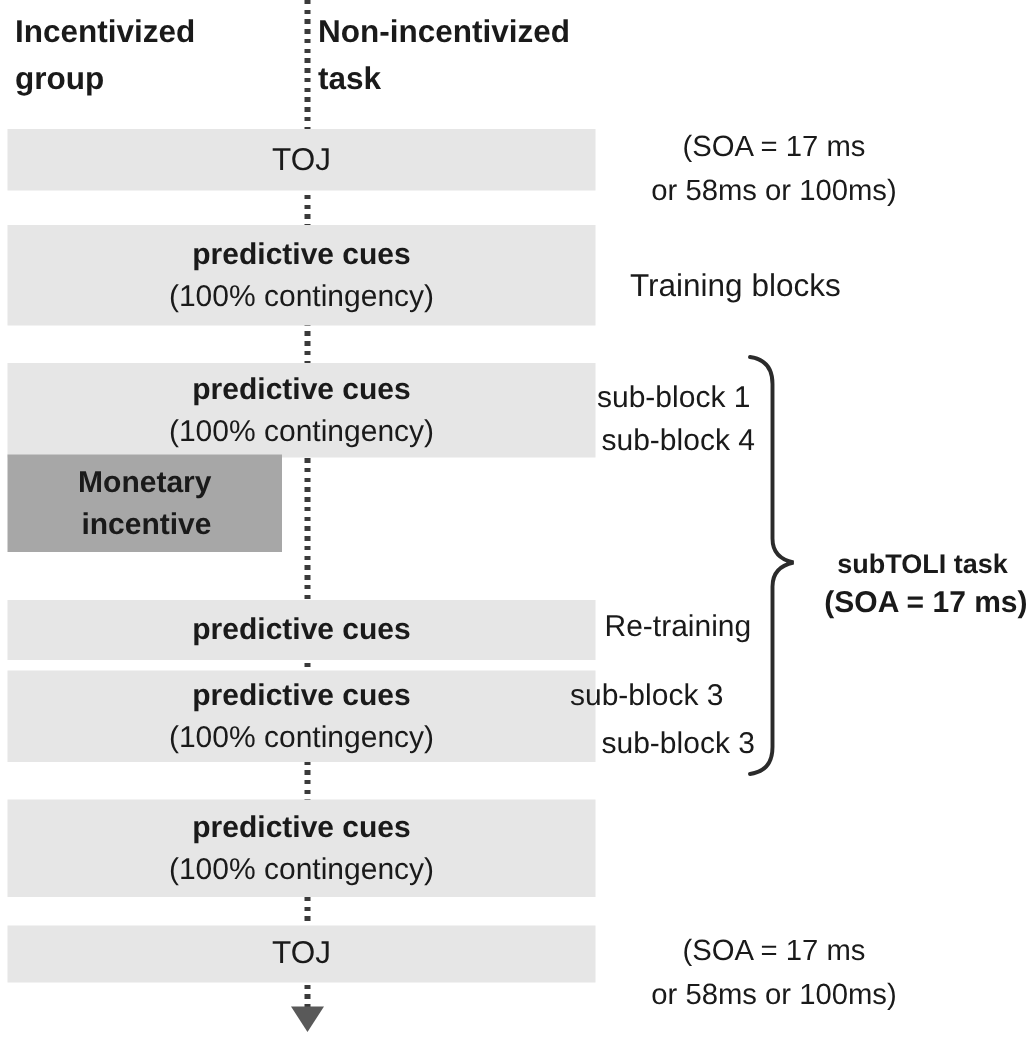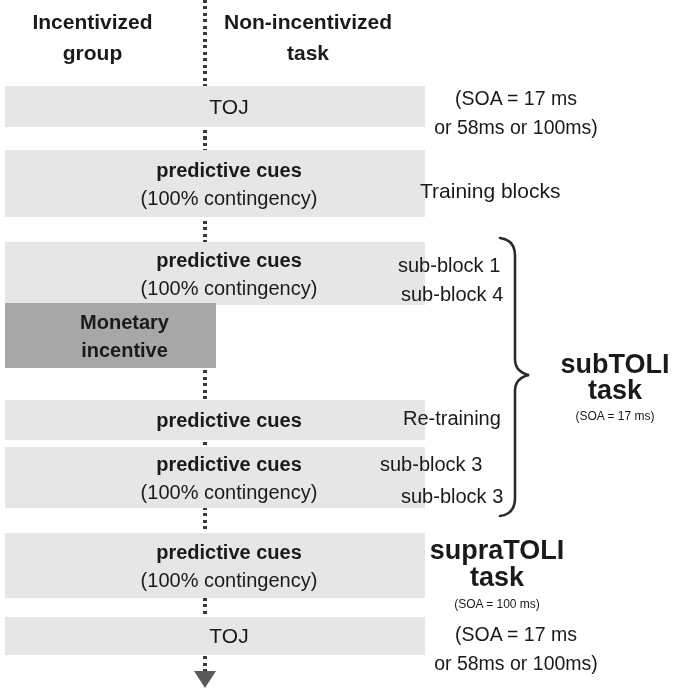--- a/index.html
+++ b/index.html
@@ -48,41 +48,40 @@
     z-index: 0;
   }
 
   
   .group-header {
     position: absolute;
     top: 6px;
     font-size: 21px;
     font-weight: bold;
     line-height: 31px;
-    text-align: center;
+    text-align: left;
     z-index: 1;
   }
   #header-left  { left: 10px;  width: 165px; }
   #header-right { left: 212px; width: 192px; }
 
   
   .flow-box {
     position: absolute;
     left: 5px;
     width: 392px;
     background: var(--box-light, #e6e6e6);
     display: flex;
     flex-direction: column;
     align-items: center;
     justify-content: center;
-    text-align: center;
+    text-align: right;
     line-height: 28px;
     font-size: 20px;
     z-index: 1;
-    padding-left: 28px;
   }
   .flow-box .box-title    { font-weight: bold; }
   .flow-box .box-subtitle { font-weight: normal; }
   .flow-box.plain .box-title { font-weight: normal; font-size: 21px; }
   .flow-box.dark {
     width: 183px;
     background: var(--box-dark, #a7a7a7);
   }
 
   #box-0 { top: 86px;  height: 41px; }
@@ -104,22 +103,22 @@
   #ann-soa-top    { left: 401px; top: 84px;  width: 230px; text-align: center; line-height: 29px; font-size: 19.5px; }
   #ann-training   { left: 420px; top: 180px; font-size: 21px; }
   #ann-sub1       { left: 398px; top: 254px; }
   #ann-sub2       { left: 401px; top: 283px; }
   #ann-retraining { left: 403px; top: 407px; }
   #ann-sub3       { left: 380px; top: 453px; }
   #ann-sub4       { left: 401px; top: 485px; }
   #ann-subtoli    { left: 545px; top: 351px; width: 140px; text-align: center; line-height: 26px; }
   #ann-supratoli  { left: 408px; top: 537px; width: 178px; text-align: center; line-height: 27px; }
   #ann-soa-bottom { left: 401px; top: 620px; width: 230px; text-align: center; line-height: 29px; font-size: 19.5px; }
-  .task-title { font-weight: bold; font-size: 27px; }
-  .task-soa   { font-weight: normal; font-size: 12px; }
+  .task-title { font-weight: bold; font-size: 18px; margin-top: 12px; }
+  .task-soa   { font-weight: bold; font-size: 20px; text-align: right; }
 
   
   #brace {
     position: absolute;
     left: 496px;
     top: 236px;
     z-index: 1;
   }
 </style>
 </head>
@@ -184,24 +183,20 @@
   <div class="annotation" id="ann-subtoli">
     <div class="task-title">subTOLI task</div>
     <div class="task-soa">(SOA = 17 ms)</div>
   </div>
 
   <div class="annotation" id="ann-retraining">Re-training</div>
 
   <div class="annotation" id="ann-sub3">sub-block 3</div>
   <div class="annotation" id="ann-sub4">sub-block 3</div>
 
-  <div class="annotation" id="ann-supratoli">
-    <div class="task-title">supraTOLI task</div>
-    <div class="task-soa">(SOA = 100 ms)</div>
-  </div>
 
   <div class="annotation preline" id="ann-soa-bottom">(SOA = 17 ms
 or 58ms or 100ms)</div>
 
   <svg id="brace" width="40" height="282" viewBox="0 0 40 282" aria-hidden="true">
     <path d="M 4 2 Q 19 4 19 20 L 19 123 Q 19 136 33 139 Q 19 142 19 155 L 19 262 Q 19 278 4 280" fill="none" stroke="#2b2b2b" stroke-width="2.6" stroke-linecap="round"></path>
   </svg>
 
 </div>
 

